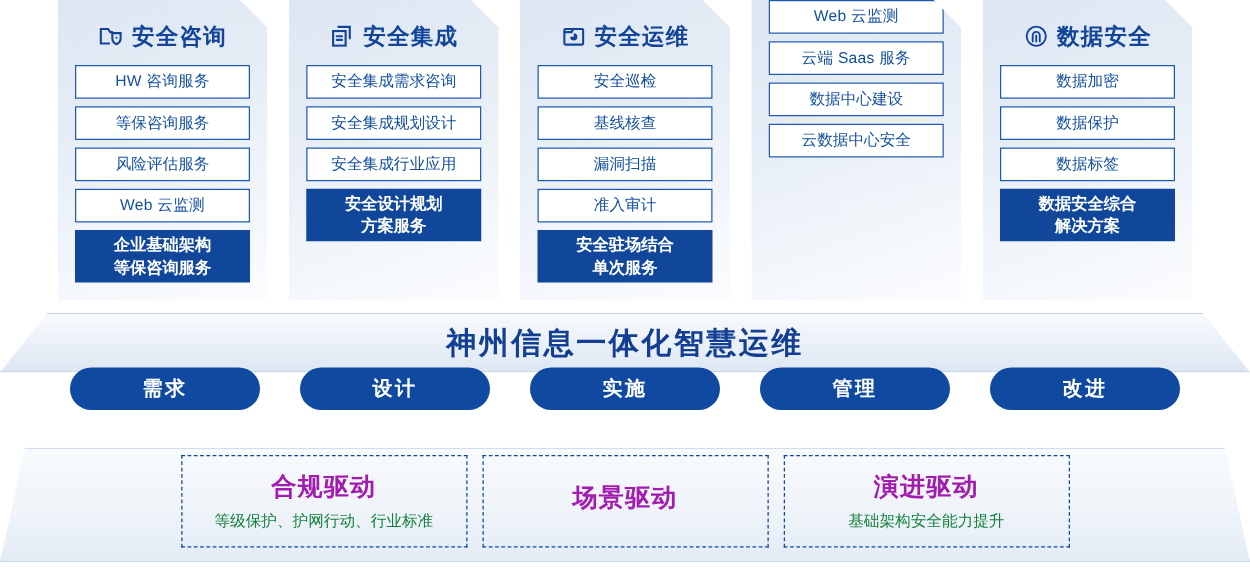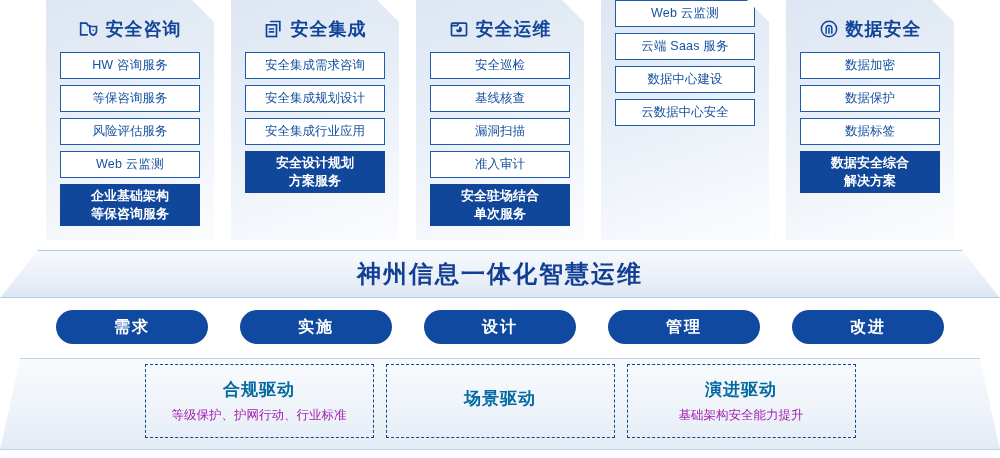--- a/index.html
+++ b/index.html
@@ -68,21 +68,21 @@
     box-sizing:border-box;
   }
   .banner-txt{
     position:absolute;left:0;top:0;width:1000px;height:48px;
     display:flex;align-items:center;justify-content:center;
     font-size:24px;font-weight:bold;color:#123f93;letter-spacing:2px;
   }
 
   
   .pills{
-    position:absolute;left:0;top:310px;width:1000px;height:38px;
+    position:absolute;left:0;top:294px;width:1000px;height:38px;
     display:flex;justify-content:center;gap:32px;
   }
   .pill{
     width:152px;height:34px;border-radius:17px;
     background:#0f4aa0;
     color:#ffffff;font-size:16px;font-weight:bold;letter-spacing:2px;
     display:flex;align-items:center;justify-content:center;
   }
 
   
@@ -100,22 +100,22 @@
     display:flex;justify-content:center;align-items:flex-start;gap:12px;
     padding-top:6px;box-sizing:border-box;
   }
   .driver{
     width:229px;height:74px;
     border:1.6px dashed #10479b;
     display:flex;flex-direction:column;align-items:center;justify-content:center;
     box-sizing:border-box;
     background:transparent;
   }
-  .driver .d-title{font-size:17px;font-weight:bold;color:#0369a1;letter-spacing:1px;margin-bottom:6px;}
-  .driver .d-sub{font-size:12.5px;color:#a21caf;}
+  .driver .d-title{font-size:20px;font-weight:bold;color:#a21caf;letter-spacing:1px;margin-bottom:6px;}
+  .driver .d-sub{font-size:12.5px;color:#15803d;}
 </style>
 </head>
 <body>
 
 <div class="stage">
 
   <div class="cards">
 
     <div class="card">
       <div class="card-head">
@@ -209,22 +209,22 @@
 
   </div>
 
   <div class="banner-wrap">
     <div class="banner"></div>
     <div class="banner-txt">神州信息一体化智慧运维</div>
   </div>
 
   <div class="pills">
     <div class="pill">需求</div>
+    <div class="pill">设计</div>
     <div class="pill">实施</div>
-    <div class="pill">设计</div>
     <div class="pill">管理</div>
     <div class="pill">改进</div>
   </div>
 
   <div class="base-wrap">
     <div class="base"></div>
     <div class="drivers">
 
       <div class="driver">
         <span class="d-title">合规驱动</span>

